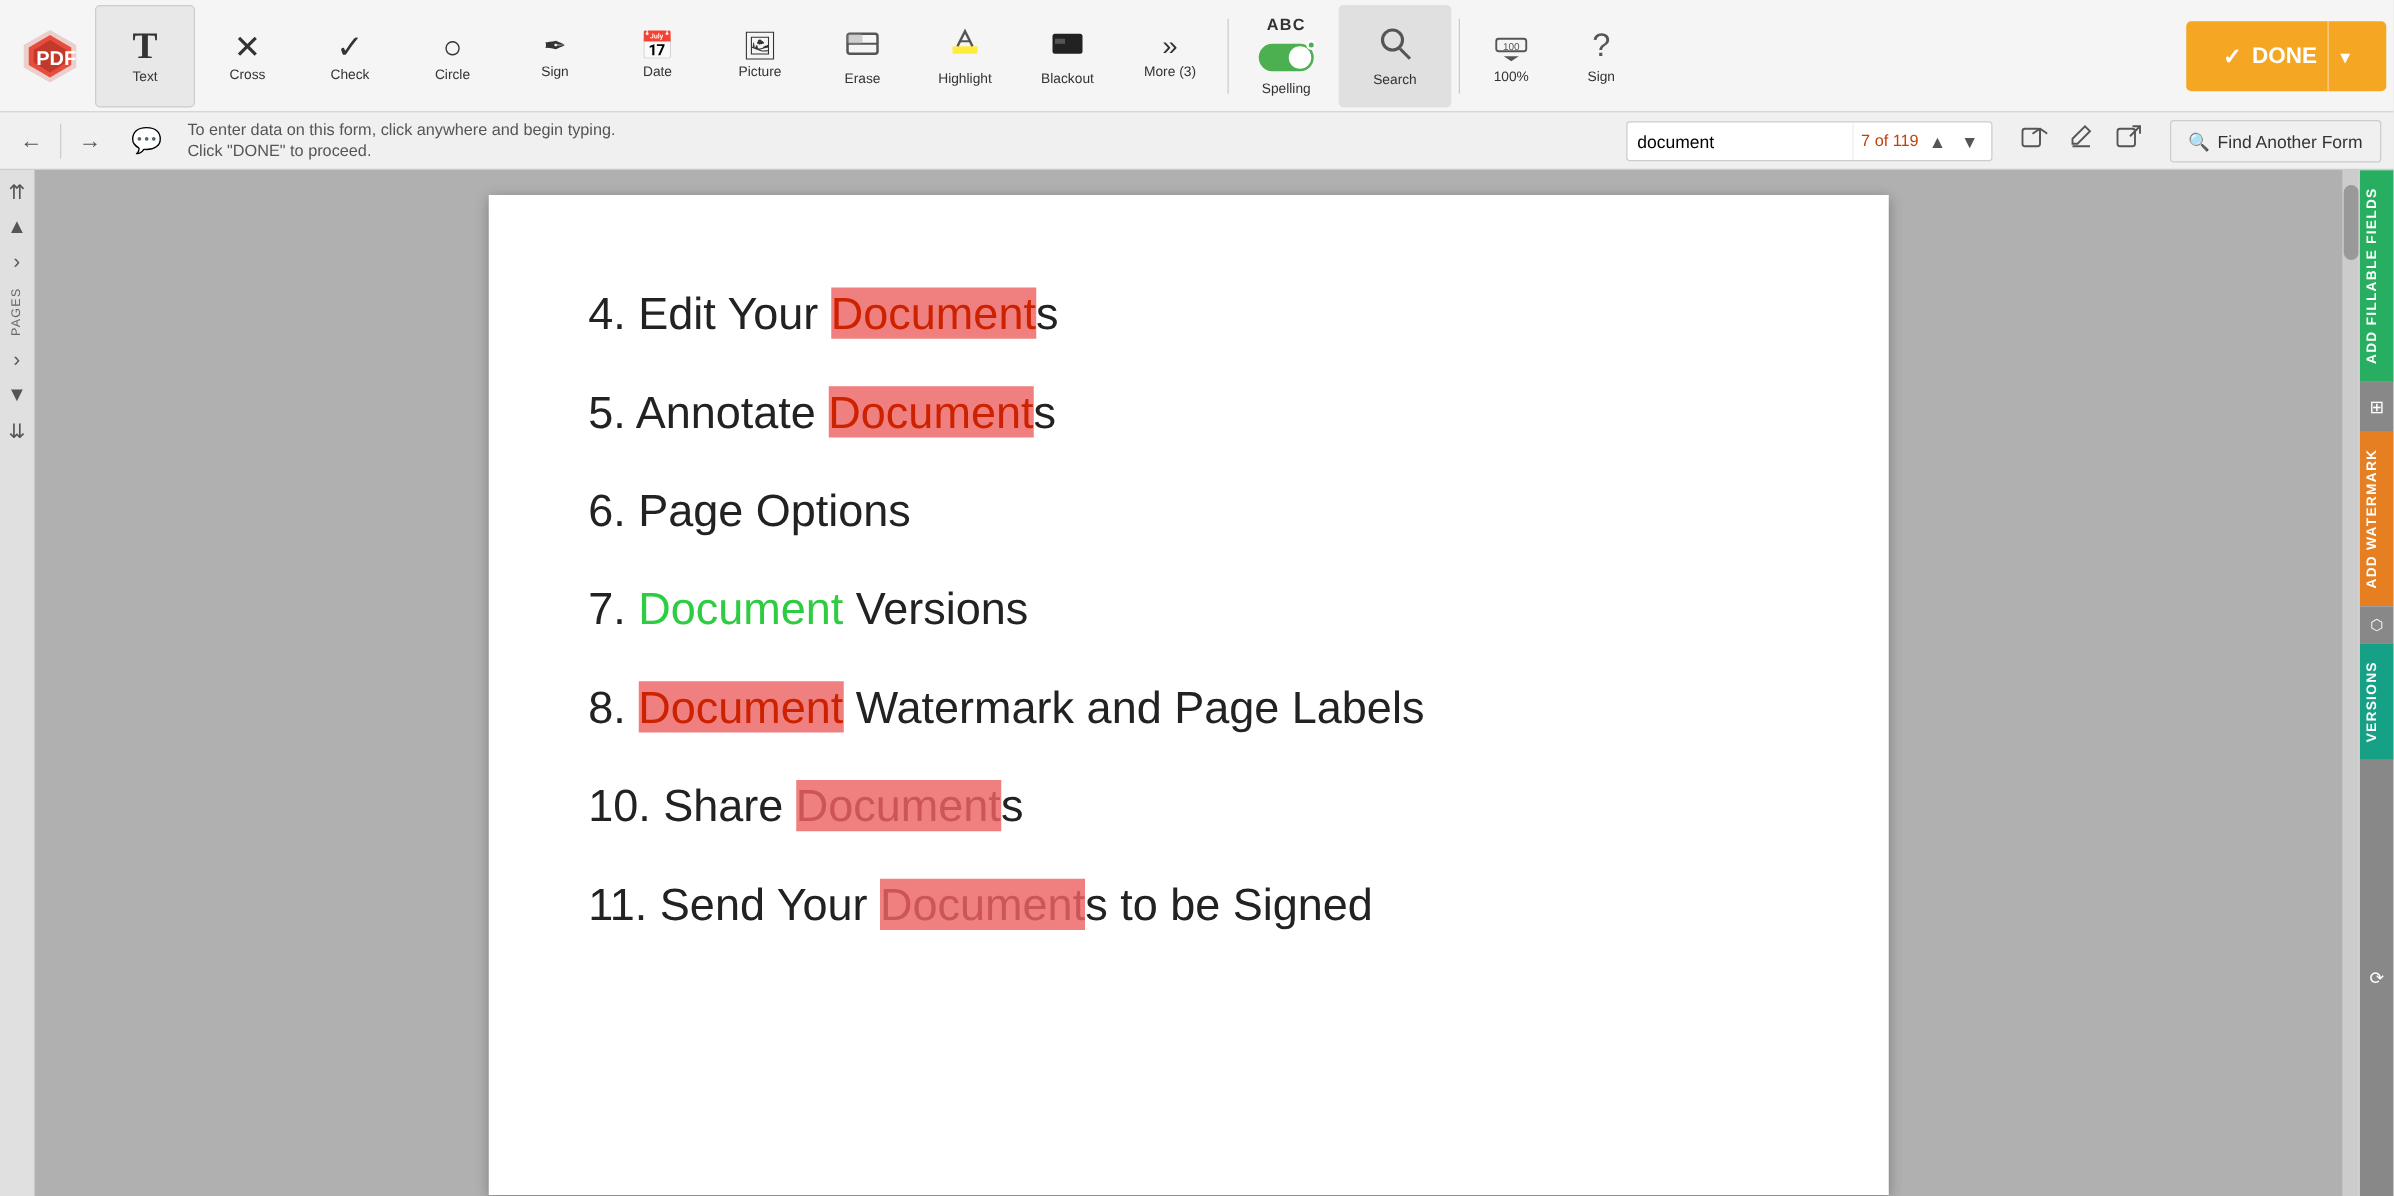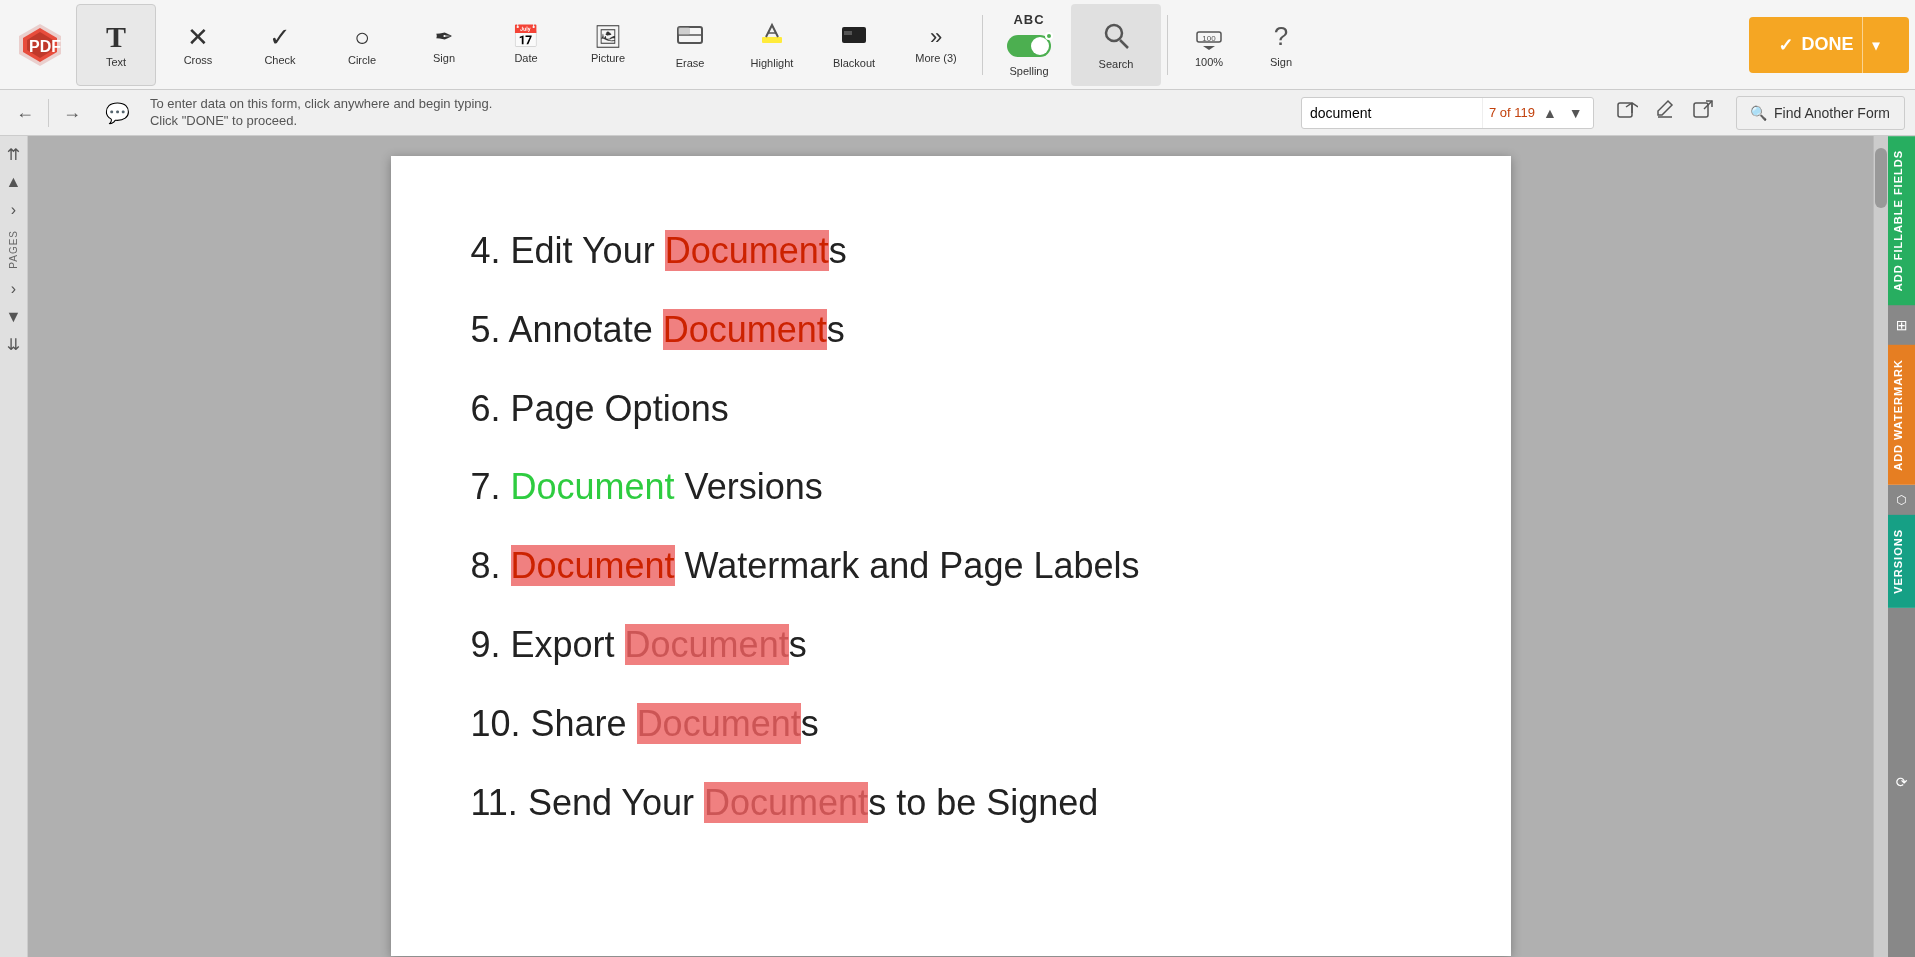--- a/index.html
+++ b/index.html
@@ -570,23 +570,20 @@
       </div>
 
       <div class="doc-item">
         <span>7. </span><span class="highlight-green">Document</span><span> Versions</span>
       </div>
 
       <div class="doc-item">
         <span>8. </span><span class="highlight-red">Document</span><span> Watermark and Page Labels</span>
       </div>
 
-      <div class="doc-item">
-        <span>9. Export </span><span style="background:#f08080; color:#cc5555;">Document</span><span>s</span>
-      </div>
 
       <div class="doc-item">
         <span>10. Share </span><span style="background:#f08080; color:#cc5555;">Document</span><span>s</span>
       </div>
 
       <div class="doc-item">
         <span>11. Send Your </span><span style="background:#f08080; color:#cc5555;">Document</span><span>s to be Signed</span>
       </div>
 
     </div>

